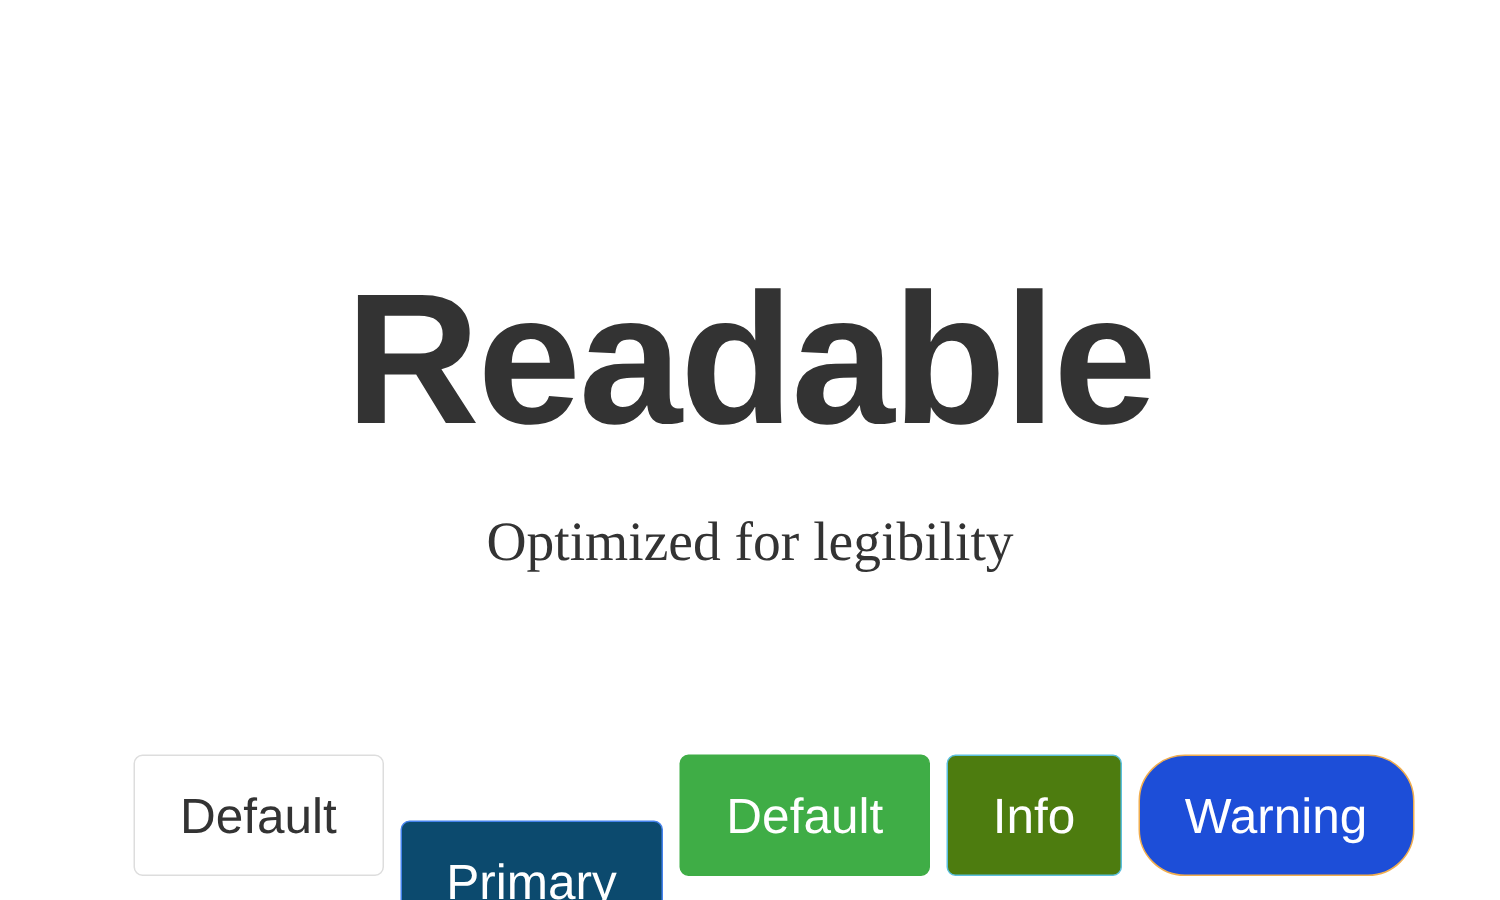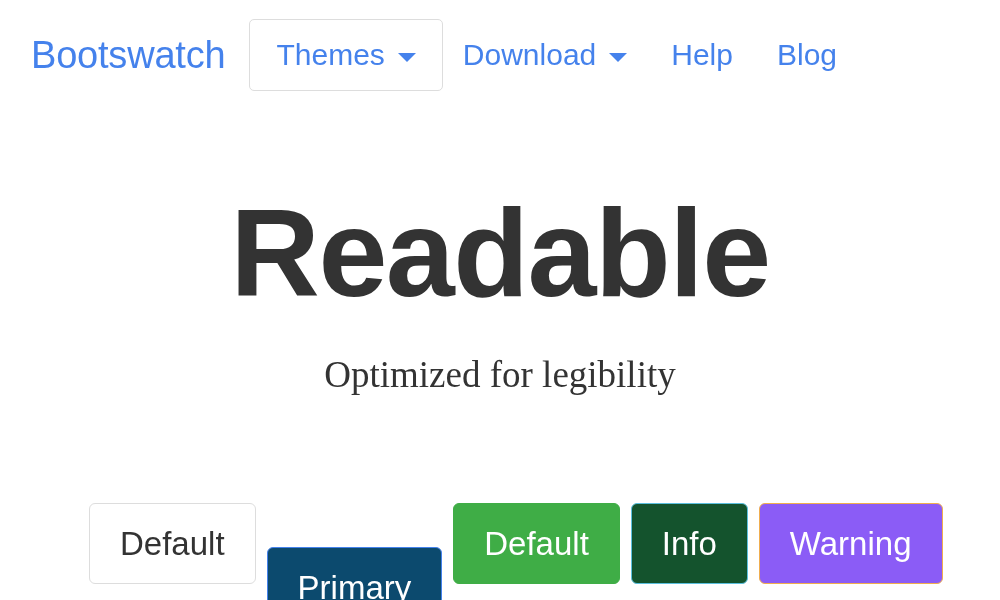--- a/index.html
+++ b/index.html
@@ -86,21 +86,21 @@
     margin-top: 4px;
     border-left: 9px solid transparent;
     border-right: 9px solid transparent;
     border-top: 9px solid #4582ec;
   }
 
   
   .hero {
     position: absolute;
     left: 0;
-    top: 123px;
+    top: 110px;
     width: 1000px;
     text-align: center;
   }
 
   .hero-title {
     margin: 0;
     padding-top: 68px;
     font-family: "Liberation Sans", sans-serif;
     font-size: 124px;
     line-height: 1;
@@ -148,51 +148,28 @@
     user-select: none;
   }
 
   .btn-default {
     background: #ffffff;
     border-color: #dddddd;
     color: #333333;
   }
   .btn-primary { background: #0c4a6e; border-color: #4582ec; margin-top: 44px; }
   .btn-success { background: #3fad46; border-color: #3fad46; }
-  .btn-info    { background: #14532d; border-color: #5bc0de; }
-  .btn-warning { background: #8b5cf6; border-color: #f0ad4e; }
+  .btn-info    { background: #4d7c0f; border-color: #5bc0de; }
+  .btn-warning { background: #1d4ed8; border-color: #f0ad4e; border-radius: 31px; }
 </style>
 </head>
 <body>
 
 <div class="page">
 
-  <nav class="navbar">
-
-    <a class="navbar-brand">Bootswatch</a>
-
-    <div class="nav-item nav-dropdown-boxed">
-      <span class="label">Themes</span>
-      <span class="caret"></span>
-    </div>
-
-    <div class="nav-item nav-plain">
-      <span class="label">Download</span>
-      <span class="caret"></span>
-    </div>
-
-    <a class="nav-item nav-plain">
-      <span class="label">Help</span>
-    </a>
-
-    <a class="nav-item nav-plain">
-      <span class="label">Blog</span>
-    </a>
-
-  </nav>
 
   <header class="hero">
     <h1 class="hero-title">Readable</h1>
     <p class="hero-subtitle">Optimized for legibility</p>
   </header>
 
   <div class="button-row">
 
     <button class="btn btn-default">Default</button>
 

